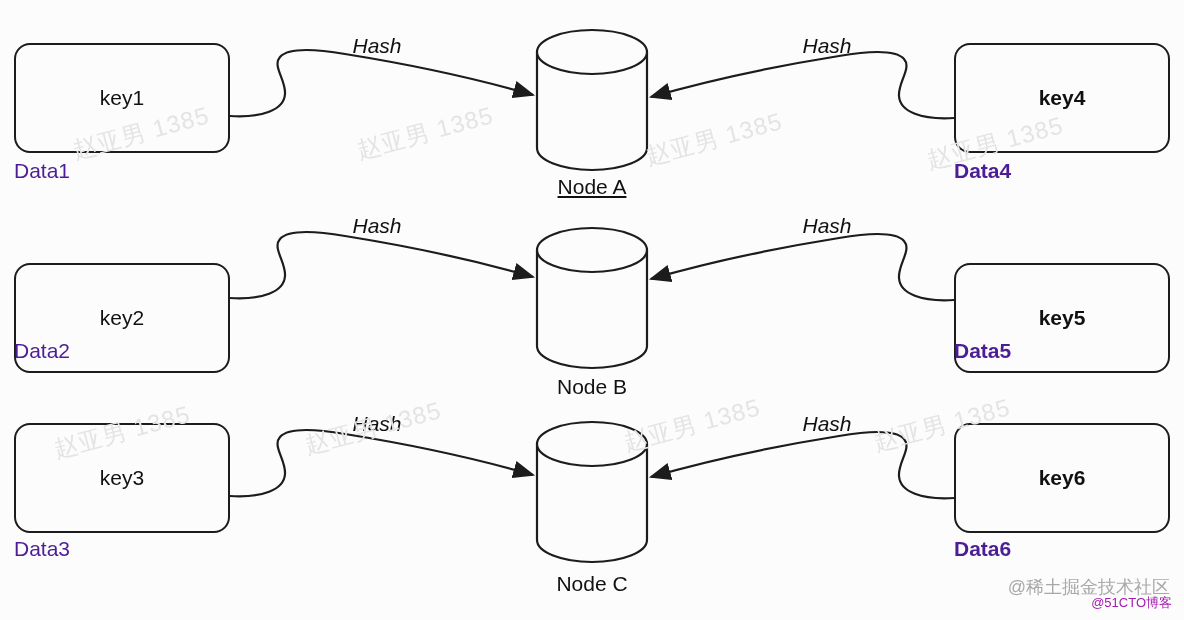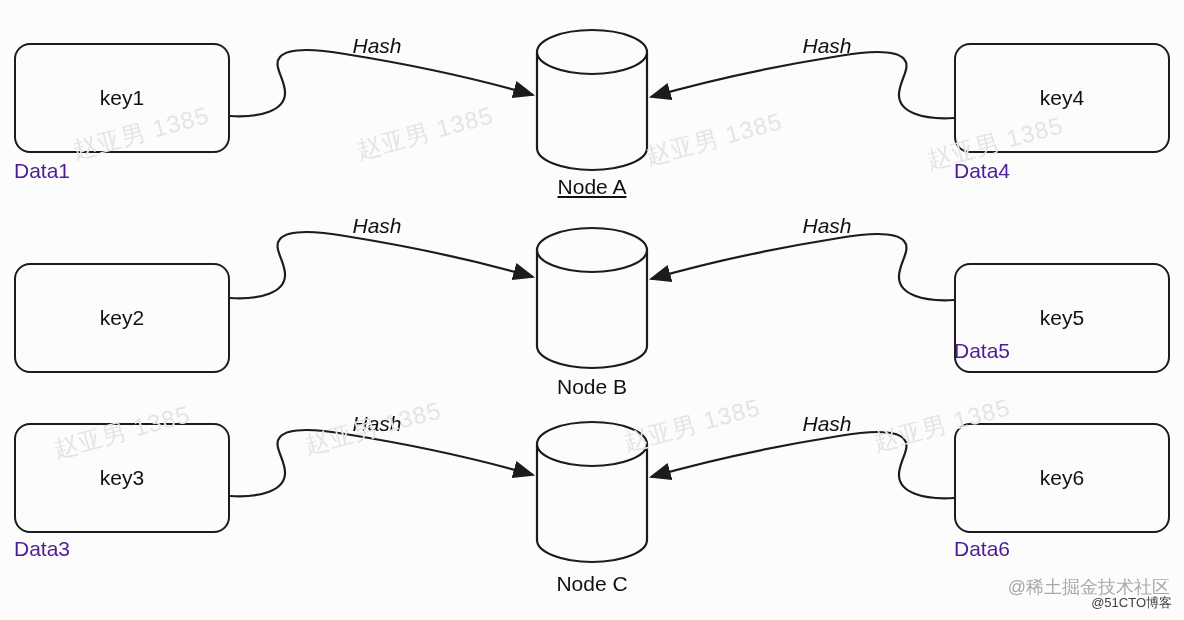--- a/index.html
+++ b/index.html
@@ -14,21 +14,21 @@
   .layer{position:absolute;left:0;top:0;z-index:1;}
   .keybox{
     position:absolute;z-index:2;
     width:216px;height:110px;
     border:2.2px solid #1c1c1c;border-radius:16px;
     display:flex;align-items:center;justify-content:center;
     background:transparent;
     box-sizing:border-box;
   }
   .colL{left:14px;}
-  .colR{left:954px;}
+  .colR{left:954px;font-weight:bold;}
   .r1{top:43px;} .r2{top:216px;margin-top:47px;} .r3{top:423px;}
   .keylabel{font-size:21px;color:#111;}
   .datalabel{
     position:absolute;z-index:2;width:216px;
     font-size:21px;line-height:22px;color:#4c1d95;
   }
   .dl1{top:160px;} .dl2{top:340px;} .dl3{top:538px;}
   .nodelabel{
     position:absolute;z-index:2;left:517px;width:150px;text-align:center;
     font-size:21px;line-height:22px;color:#111;
@@ -50,21 +50,21 @@
   .wmA1{left:71px;top:118px;} .wmA2{left:355px;top:118px;}
   .wmA3{left:644px;top:124px;} .wmA4{left:925px;top:128px;}
   .wmB1{left:52px;top:417px;} .wmB2{left:303px;top:413px;}
   .wmB3{left:622px;top:410px;} .wmB4{left:872px;top:410px;}
   .credit-main{
     position:absolute;z-index:4;right:14px;top:577px;
     font-size:18px;line-height:20px;color:#a9a9a9;
   }
   .credit-sub{
     position:absolute;z-index:4;right:12px;top:596px;
-    font-size:13px;line-height:14px;color:#404040;
+    font-size:13px;line-height:14px;color:#a21caf;
   }
   .stroke{fill:none;stroke:#1c1c1c;stroke-width:2.2;}
   .cylfill{fill:#fcfcfc;stroke:#1c1c1c;stroke-width:2.2;}
   .ahead{fill:#1c1c1c;}
 </style>
 </head>
 <body>
 
 <div class="canvas">
 
@@ -111,20 +111,21 @@
     <span class="keylabel">key4</span>
   </div>
   <div class="keybox colR r2">
     <span class="keylabel">key5</span>
   </div>
   <div class="keybox colR r3">
     <span class="keylabel">key6</span>
   </div>
 
   <div class="datalabel colL dl1">Data1</div>
+  <div class="datalabel colL dl2">Data2</div>
   <div class="datalabel colL dl3">Data3</div>
   <div class="datalabel colR dl1">Data4</div>
   <div class="datalabel colR dl2">Data5</div>
   <div class="datalabel colR dl3">Data6</div>
 
   <div class="nodelabel nl1">Node A</div>
   <div class="nodelabel nl2">Node B</div>
   <div class="nodelabel nl3">Node C</div>
 
   <div class="hashlabel hashL h1">Hash</div>

